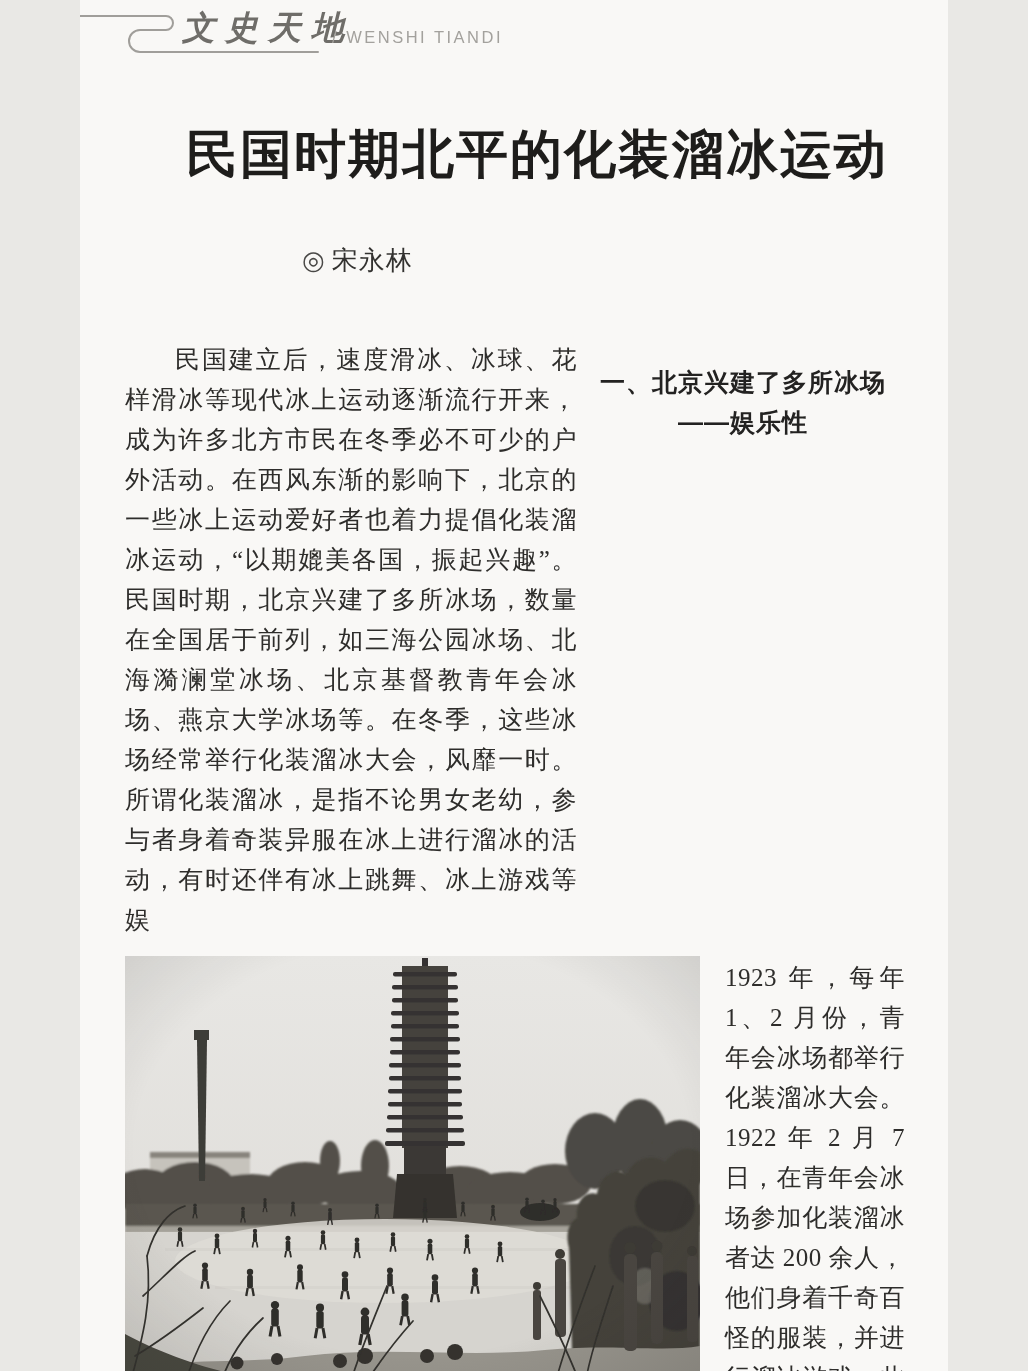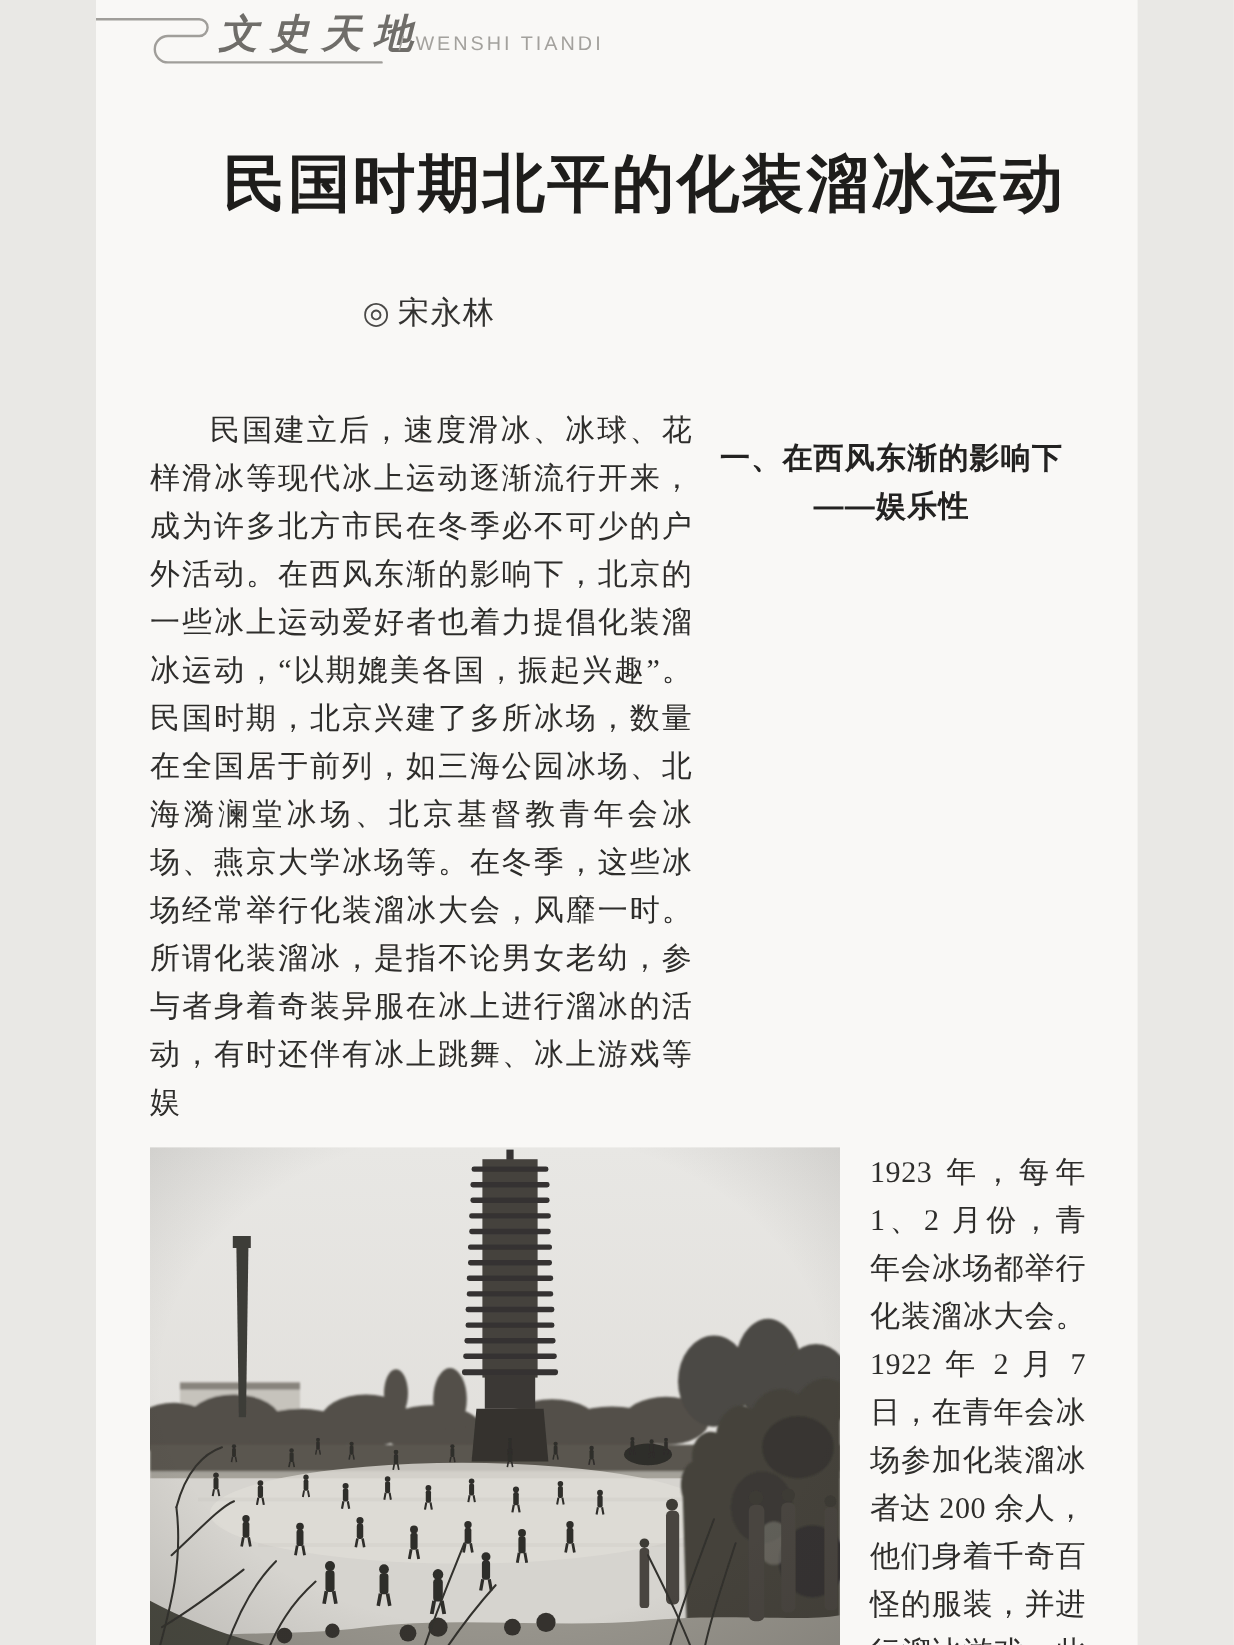--- a/index.html
+++ b/index.html
@@ -79,21 +79,21 @@
     </div>
   </div>
 
   <div class="content">
 
     <div class="columns-top">
       <div class="col-left">
         <p class="para indent">民国建立后，速度滑冰、冰球、花样滑冰等现代冰上运动逐渐流行开来，成为许多北方市民在冬季必不可少的户外活动。在西风东渐的影响下，北京的一些冰上运动爱好者也着力提倡化装溜冰运动，“以期媲美各国，振起兴趣”。民国时期，北京兴建了多所冰场，数量在全国居于前列，如三海公园冰场、北海漪澜堂冰场、北京基督教青年会冰场、燕京大学冰场等。在冬季，这些冰场经常举行化装溜冰大会，风靡一时。所谓化装溜冰，是指不论男女老幼，参与者身着奇装异服在冰上进行溜冰的活动，有时还伴有冰上跳舞、冰上游戏等娱</p>
       </div>
       <div class="col-right">
-        <h2 class="section-heading">一、在西风东渐的影响下——娱乐性</h2>
+        <h2 class="section-heading">一、北京兴建了多所冰场——娱乐性</h2>
       </div>
     </div>
 
     <div class="bottom-row">
       <figure class="photo-figure">
         <svg class="photo" width="575" height="428" viewBox="0 0 575 428">
           <defs>
             <linearGradient id="skyg" x1="0" y1="0" x2="0" y2="1">
               <stop offset="0" stop-color="#e8e7e4"></stop>
               <stop offset="0.7" stop-color="#e0deda"></stop>

